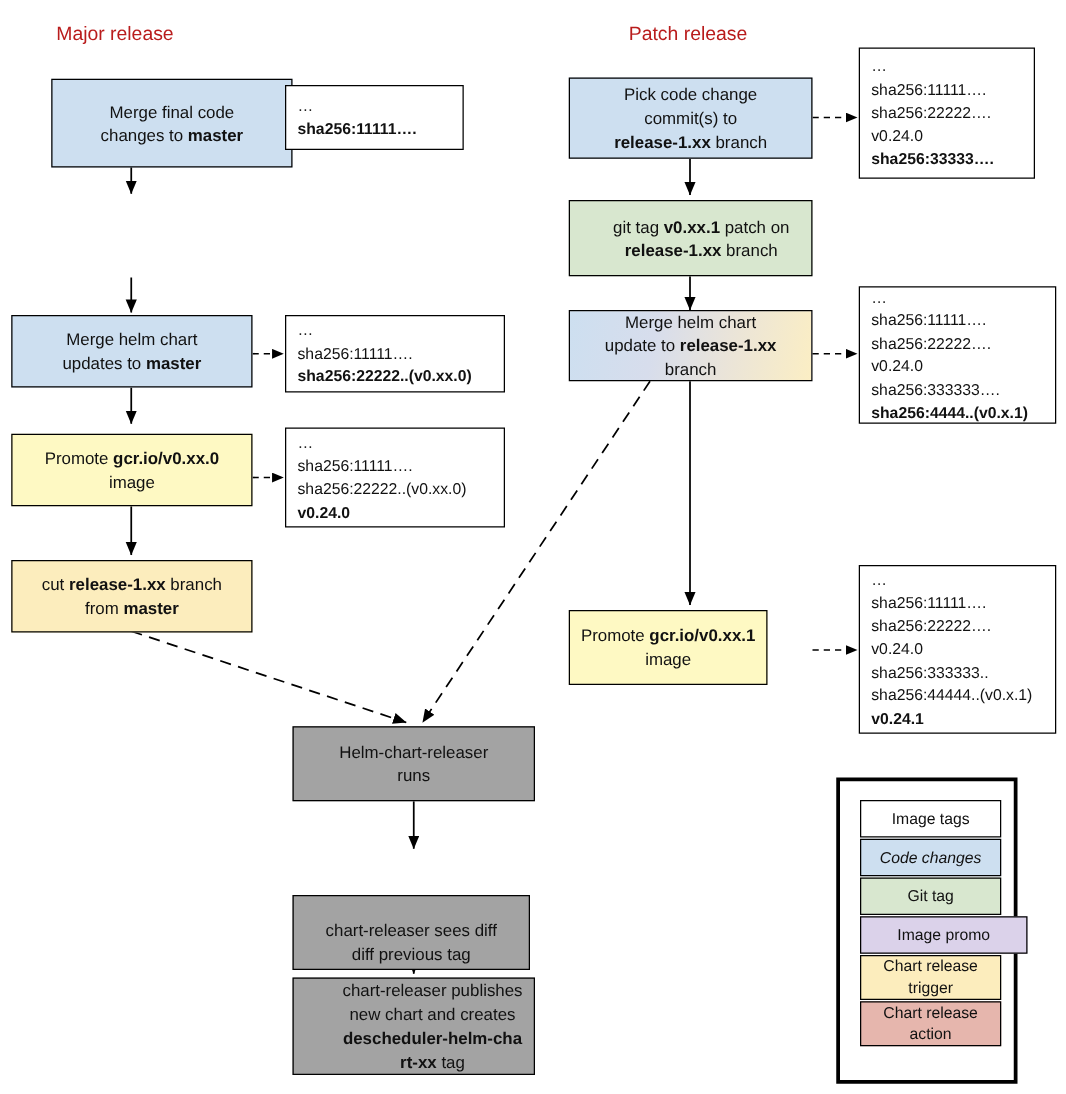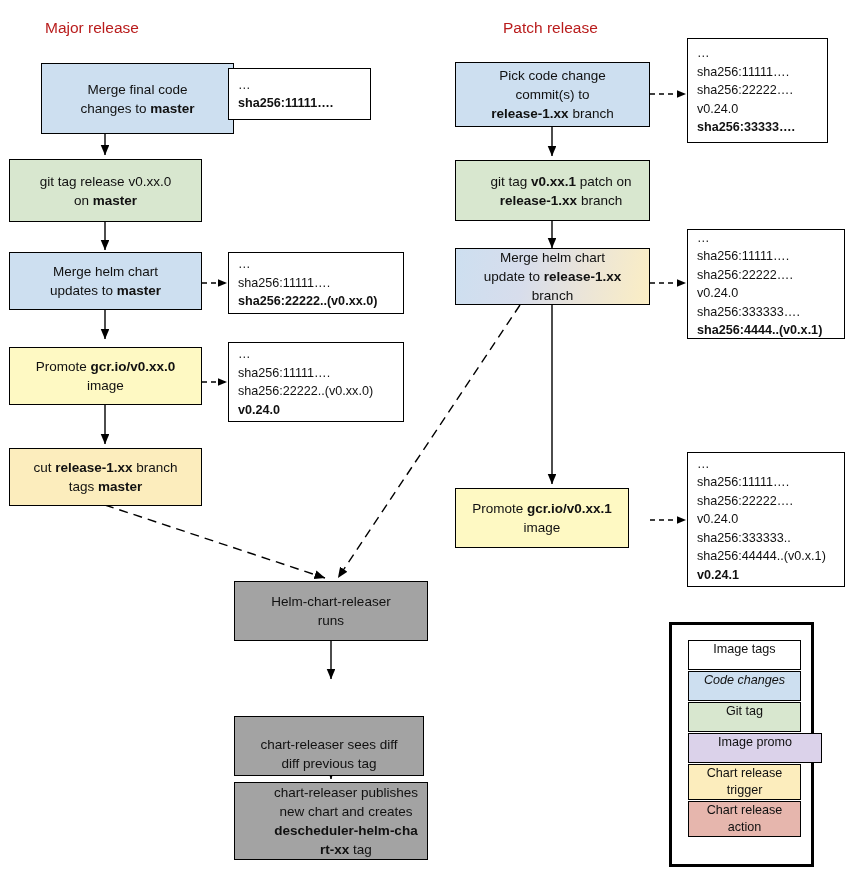--- a/index.html
+++ b/index.html
@@ -70,21 +70,21 @@
     border:3px solid #000000;
     background:#ffffff;
   }
   .lg-item{
     position:absolute;
     box-sizing:border-box;
     border:1px solid #000000;
     font-size:12.6px;
     line-height:17px;
     display:flex;
-    align-items:flex-start;
+    align-items:center;
     justify-content:center;
     text-align:center;
     color:#111;
   }
   b{font-weight:bold;}
 </style>
 </head>
 <body>
 
 <div id="canvas">
@@ -135,45 +135,39 @@
   <div class="col-title" style="left:45px;top:19px;">Major release</div>
   <div class="col-title" style="left:503px;top:19px;">Patch release</div>
 
   <div class="node c-code" style="left:9px;top:63px;width:193px;height:71px;margin-left:32px;">
     <span class="txt">
       <span>Merge final code</span><br>
       <span>changes to </span><b>master</b>
     </span>
   </div>
 
-  <div class="node c-git" style="left:9px;top:159px;width:193px;height:63px;">
-    <span class="txt">
-      <span>git tag release v0.xx.0</span><br>
-      <span>on </span><b>master</b>
-    </span>
-  </div>
 
   <div class="node c-code" style="left:9px;top:252px;width:193px;height:58px;">
     <span class="txt">
       <span>Merge helm chart</span><br>
       <span>updates to </span><b>master</b>
     </span>
   </div>
 
   <div class="node c-promo" style="left:9px;top:347px;width:193px;height:58px;">
     <span class="txt">
       <span>Promote </span><b>gcr.io/v0.xx.0</b><br>
       <span>image</span>
     </span>
   </div>
 
   <div class="node c-trigger" style="left:9px;top:448px;width:193px;height:58px;">
     <span class="txt">
       <span>cut </span><b>release-1.xx</b><span> branch</span><br>
-      <span>tags </span><b>master</b>
+      <span>from </span><b>master</b>
     </span>
   </div>
 
   <div class="tagbox" style="left:228px;top:68px;width:143px;height:52px;">
       <div class="line dots">…</div>
       <div class="line b">sha256:11111….</div>
     </div>
 
   <div class="tagbox" style="left:228px;top:252px;width:176px;height:62px;">
       <div class="line dots">…</div>
@@ -204,21 +198,21 @@
   </div>
 
   <div class="node c-grad" style="left:455px;top:248px;width:195px;height:57px;">
     <span class="txt">
       <span>Merge helm chart</span><br>
       <span>update to </span><b>release-1.xx</b><br>
       <span>branch</span>
     </span>
   </div>
 
-  <div class="node c-promo" style="left:455px;top:488px;width:174px;height:60px;">
+  <div class="node c-promo" style="left:455px;top:488px;width:159px;height:60px;">
     <span class="txt">
       <span>Promote </span><b>gcr.io/v0.xx.1</b><br>
       <span>image</span>
     </span>
   </div>
 
   <div class="tagbox" style="left:687px;top:38px;width:141px;height:105px;">
       <div class="line dots">…</div>
       <div class="line">sha256:11111….</div>
       <div class="line">sha256:22222….</div>

